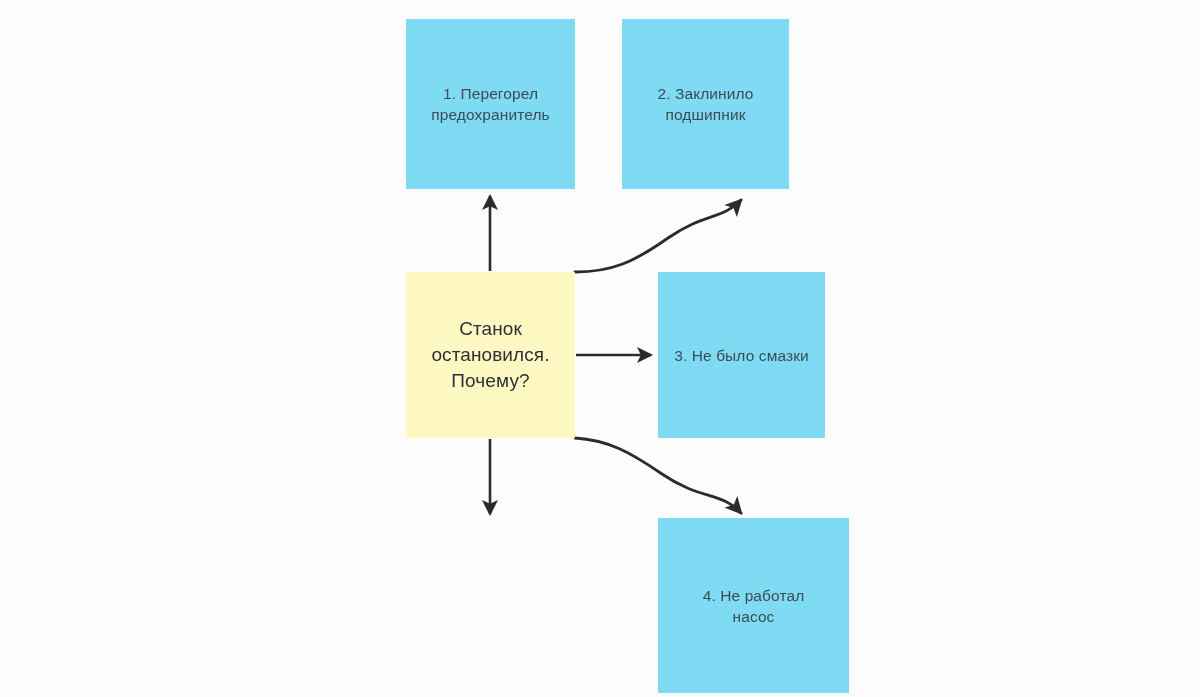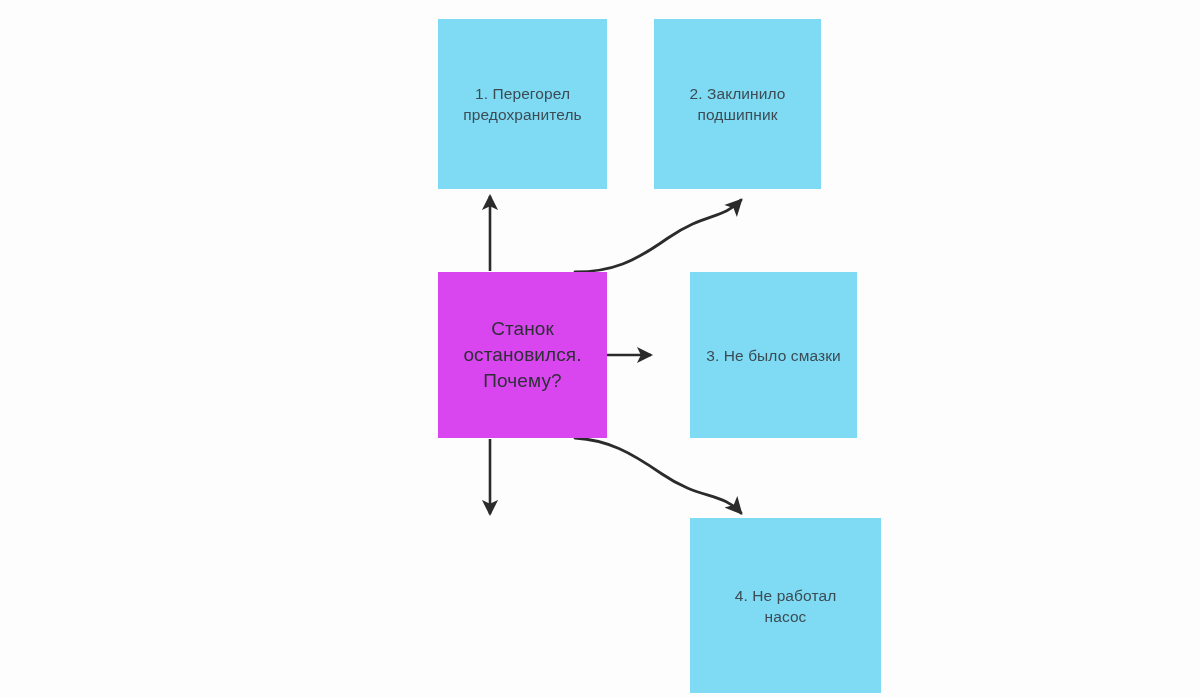--- a/index.html
+++ b/index.html
@@ -33,24 +33,23 @@
     align-items: center;
     justify-content: center;
     text-align: center;
     box-sizing: border-box;
     padding: 0 12px;
     color: #3c4b54;
     font-size: 15.5px;
     line-height: 21px;
     letter-spacing: 0.1px;
     font-weight: 400;
-    margin-left: 32px;
   }
   .node-blue  { background: #7edbf3; }
-  .node-purple{ background: #d946ef; }
+  .node-purple{ background: #fef9c3; }
   .node-label { display: block; white-space: pre-line; }
   .node-center .node-label {
     font-size: 19px;
     line-height: 26px;
     color: #2f2f38;
   }
   
   .n-cause1  { left: 406px; top: 19px;  width: 169px; height: 170px; }
   .n-cause2  { left: 622px; top: 19px;  width: 167px; height: 170px; }
   .n-problem { left: 406px; top: 272px; width: 169px; height: 166px; }

